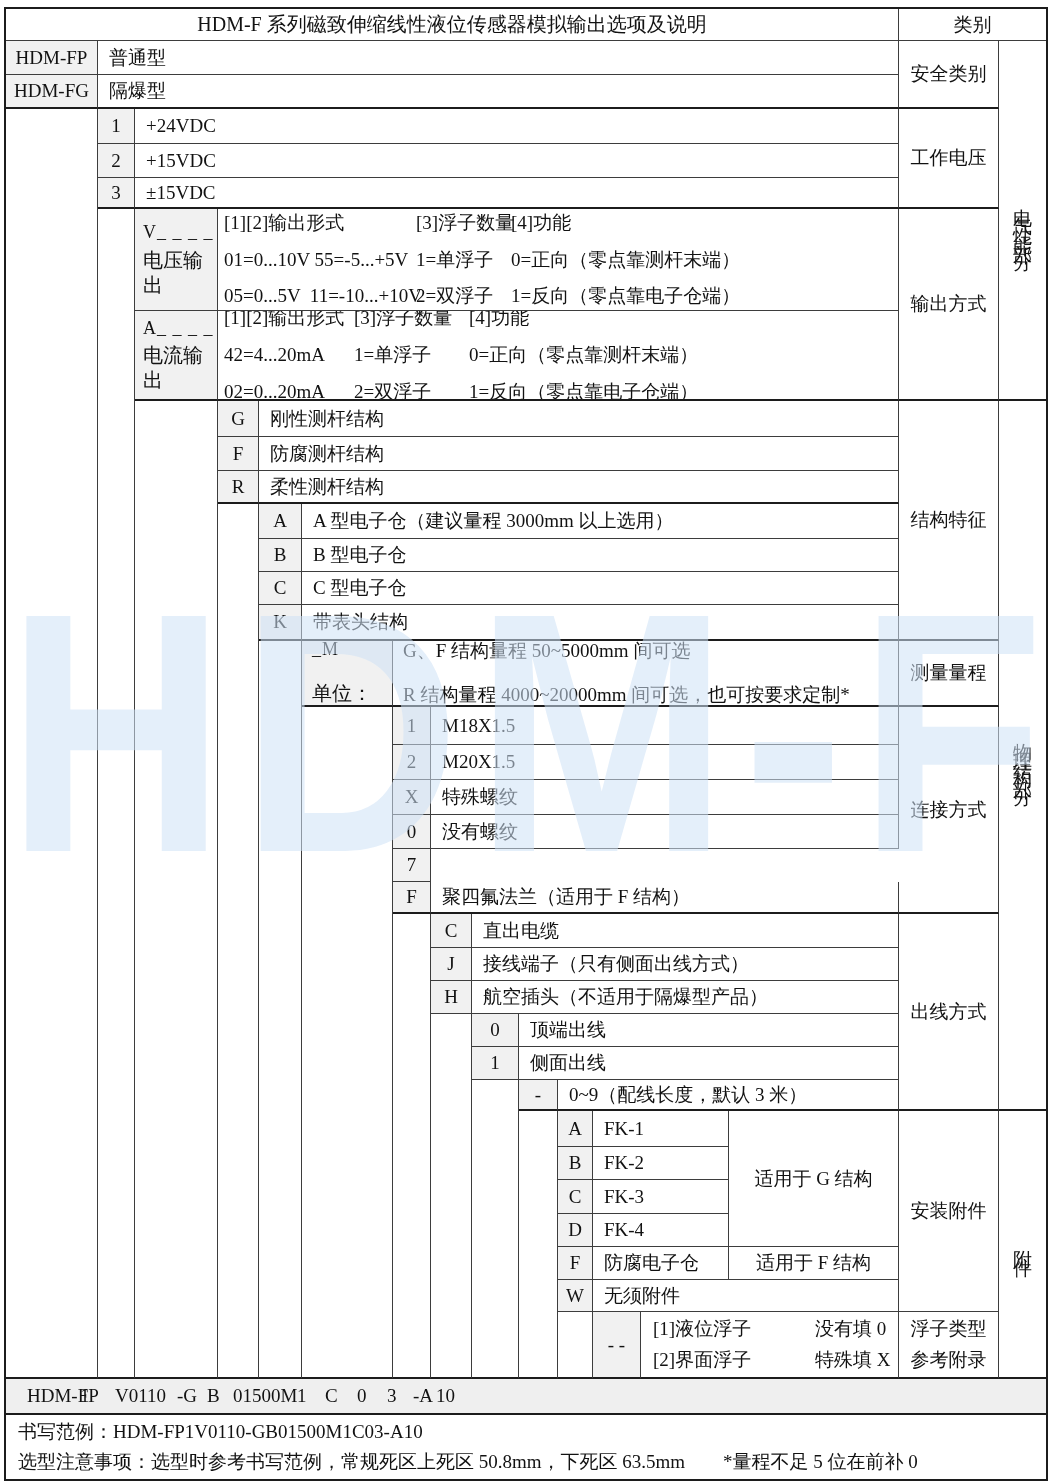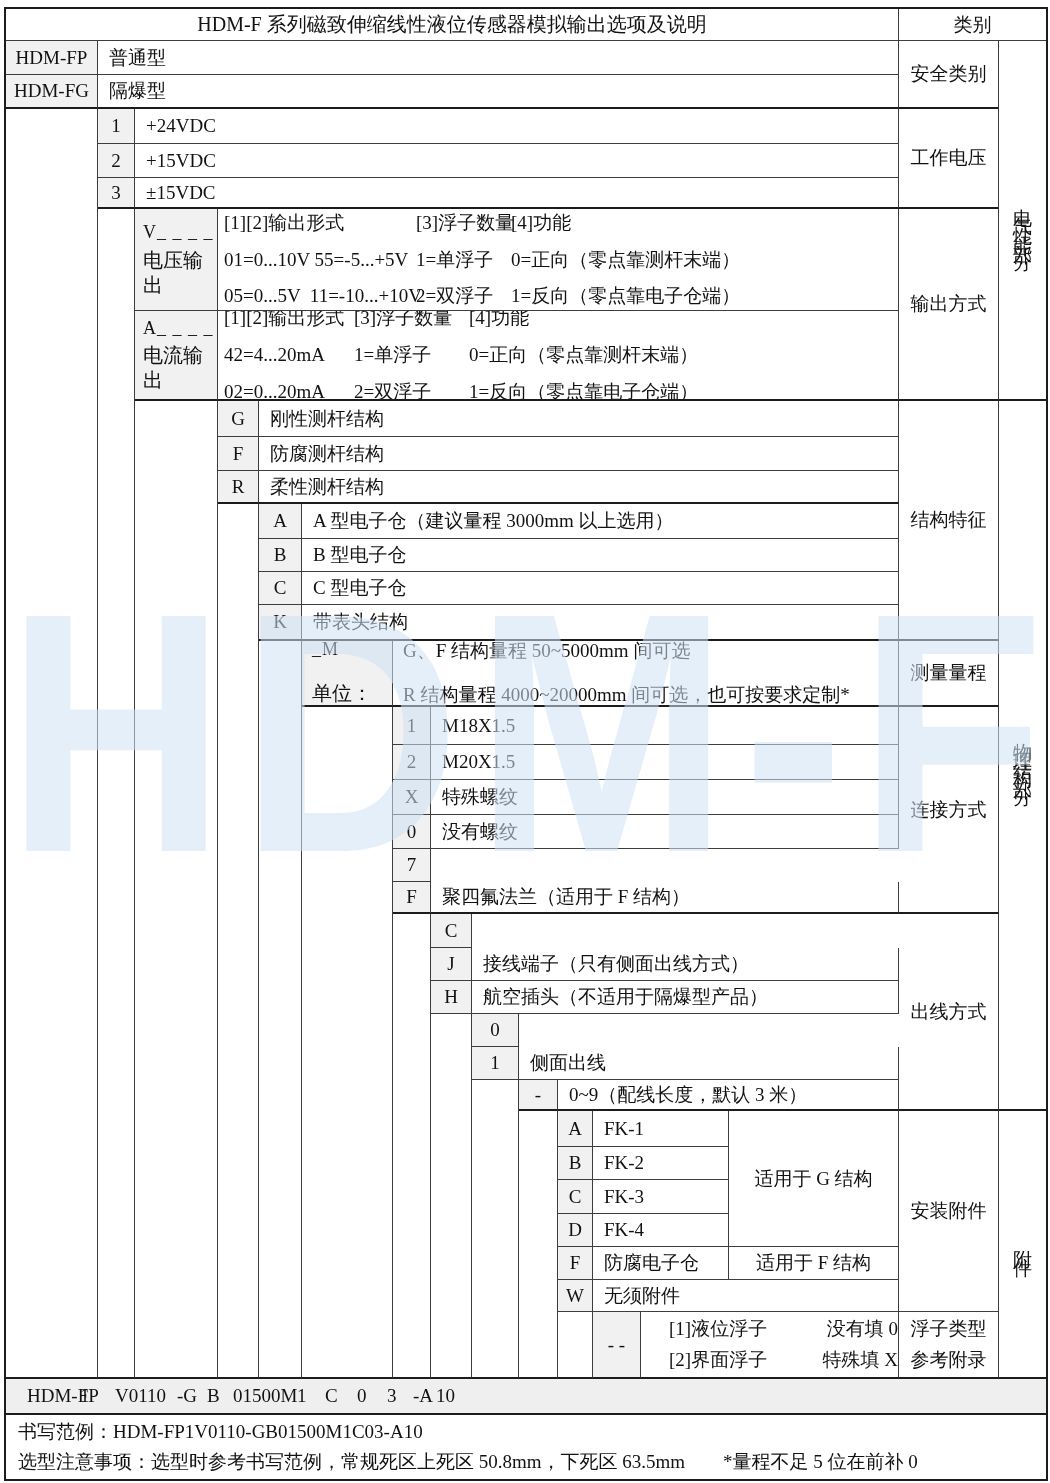--- a/index.html
+++ b/index.html
@@ -25,21 +25,21 @@
   .codeblk{flex-direction:column;align-items:flex-start;justify-content:center;gap:4px;padding-left:8px;text-align:left;}
   .codeblk .l1{font-size:18px;letter-spacing:1px;}
   .codeblk .l2{font-size:20px;}
   .blk{flex-direction:column;align-items:stretch;justify-content:center;gap:13px;padding-left:6px;}
   .blk .line{display:flex;white-space:pre;}
   .vs1{display:inline-block;width:192px;}
   .vs2{display:inline-block;width:95px;}
   .as1{display:inline-block;width:130px;}
   .as2{display:inline-block;width:115px;}
   .mblk{gap:20px;padding-left:10px;}
-  .fblk{gap:7px;padding-left:28px;}
+  .fblk{gap:7px;padding-left:12px;}
   .fl1{display:inline-block;width:162px;}
   .cat2{flex-direction:column;justify-content:center;gap:7px;}
   .example{background:#efefef;}
   .example span{position:absolute;top:50%;transform:translateY(-50%);white-space:pre;}
   .notes{flex-direction:column;align-items:flex-start;justify-content:center;gap:6px;padding-left:12px;}
   .notes .nline{display:flex;white-space:pre;}
   .wm{position:absolute;left:6px;top:562px;z-index:5;pointer-events:none;
       font-family:"Liberation Sans","DejaVu Sans",sans-serif;font-weight:bold;
       font-size:305px;line-height:1;letter-spacing:14px;opacity:0.55;
       transform:scaleY(1.12);transform-origin:top left;white-space:nowrap;}
@@ -135,28 +135,30 @@
     <div class="c code" style="grid-area:19/7/20/8">X</div>
     <div class="c pad" style="grid-area:19/8/20/15">特殊螺纹</div>
     <div class="c code" style="grid-area:20/7/21/8">0</div>
     <div class="c pad" style="grid-area:20/8/21/15">没有螺纹</div>
     <div class="c code" style="grid-area:21/7/22/8">7</div>
     <div class="c code tb" style="grid-area:22/7/23/8">F</div>
     <div class="c pad tb" style="grid-area:22/8/23/15">聚四氟法兰（适用于 F 结构）</div>
 
     <div class="c tb" style="grid-area:23/7/36/8"></div>
     <div class="c code" style="grid-area:23/8/24/9">C</div>
+    <div class="c pad" style="grid-area:23/9/24/15">直出电缆</div>
     <div class="c cat tb" style="grid-area:23/15/29/16">出线方式</div>
     <div class="c code" style="grid-area:24/8/25/9">J</div>
     <div class="c pad" style="grid-area:24/9/25/15">接线端子（只有侧面出线方式）</div>
     <div class="c code" style="grid-area:25/8/26/9">H</div>
     <div class="c pad" style="grid-area:25/9/26/15">航空插头（不适用于隔爆型产品）</div>
 
     <div class="c tb" style="grid-area:26/8/36/9"></div>
     <div class="c code" style="grid-area:26/9/27/10">0</div>
+    <div class="c pad" style="grid-area:26/10/27/15">顶端出线</div>
     <div class="c code" style="grid-area:27/9/28/10">1</div>
     <div class="c pad" style="grid-area:27/10/28/15">侧面出线</div>
 
     <div class="c tb" style="grid-area:28/9/36/10"></div>
     <div class="c code tb" style="grid-area:28/10/29/11">-</div>
     <div class="c pad tb" style="grid-area:28/11/29/15">0~9（配线长度，默认 3 米）</div>
 
     <div class="c tb" style="grid-area:29/10/36/11"></div>
     <div class="c code" style="grid-area:29/11/30/12">A</div>
     <div class="c pad" style="grid-area:29/12/30/14">FK-1</div>

